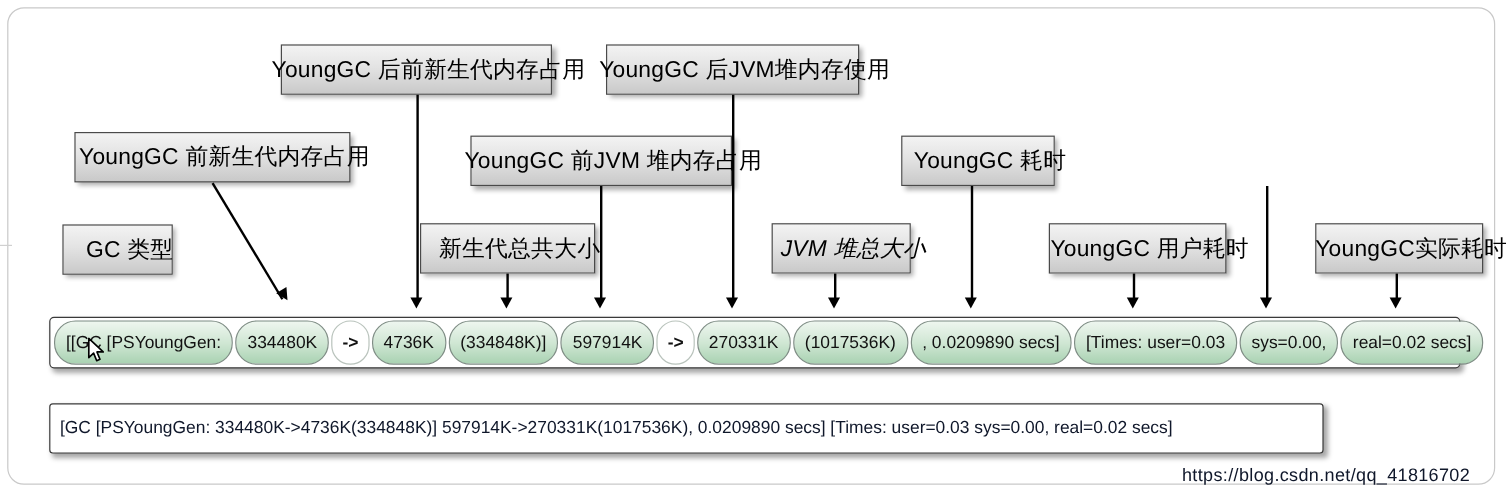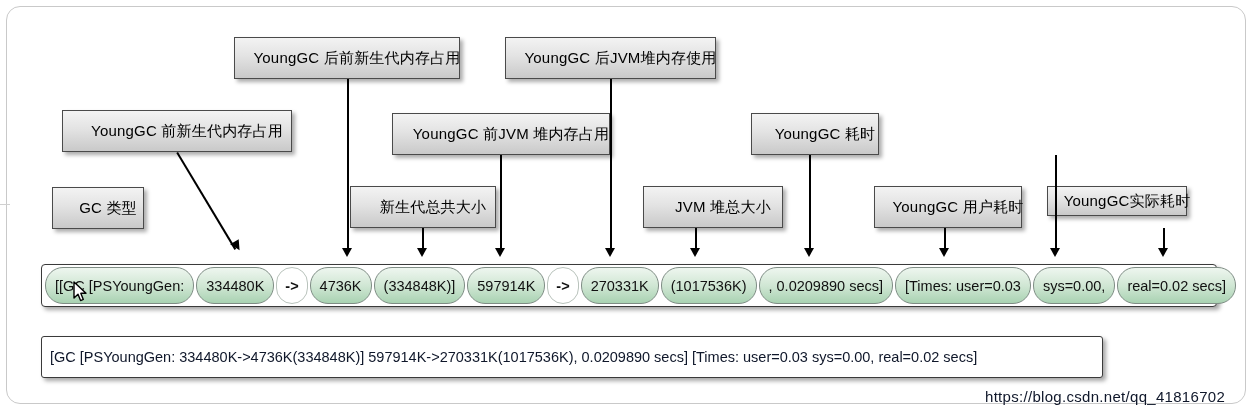--- a/index.html
+++ b/index.html
@@ -21,21 +21,21 @@
     position:absolute;left:0px;top:204px;width:10px;height:1px;background:#d0d0d0;
   }
 
   
   .callout{
     position:absolute;
     background:linear-gradient(180deg,#f3f3f3 0%,#e3e3e3 45%,#c9c9c9 100%);
     border:1px solid #4a4a4a;
     box-shadow:3px 3px 4px rgba(0,0,0,0.33);
     color:#000;
-    font-size:15px;
+    font-size:19px;
     display:flex;align-items:center;justify-content:center;
     white-space:nowrap;
     box-sizing:border-box;
     letter-spacing:.2px;
     padding-left:20px;
   }
 
   
   .connector{position:absolute;background:#000;}
   .vline{width:1.6px;}
@@ -120,28 +120,28 @@
   <div class="callout" style="left:62px;top:110px;width:230px;height:42px;text-align:right;">YoungGC 前新生代内存占用</div>
 
   <div class="callout" style="left:234px;top:37px;width:226px;height:42px;">YoungGC 后前新生代内存占用</div>
 
   <div class="callout" style="left:350px;top:186px;width:146px;height:42px;">新生代总共大小</div>
 
   <div class="callout" style="left:392px;top:113px;width:218px;height:42px;">YoungGC 前JVM 堆内存占用</div>
 
   <div class="callout" style="left:505px;top:37px;width:211px;height:42px;">YoungGC 后JVM堆内存使用</div>
 
-  <div class="callout" style="left:643px;top:186px;width:140px;height:42px;">JVM 堆总大小</div>
+  <div class="callout" style="left:643px;top:186px;width:116px;height:42px;font-style:italic;">JVM 堆总大小</div>
 
   <div class="callout" style="left:751px;top:113px;width:128px;height:42px;">YoungGC 耗时</div>
 
   <div class="callout" style="left:874px;top:186px;width:148px;height:42px;">YoungGC 用户耗时</div>
 
 
-  <div class="callout" style="left:1047px;top:186px;width:140px;height:30px;text-align:right;">YoungGC实际耗时</div>
+  <div class="callout" style="left:1096px;top:186px;width:140px;height:42px;text-align:right;">YoungGC实际耗时</div>
 
   <div class="diag" style="left:178px;top:152px;width:113px;transform:rotate(59deg);"></div>
   <div class="diag-head" style="left:232px;top:241px;transform:rotate(-31deg);"></div>
 
   <div class="connector vline" style="left:347px;top:79px;height:172px;"></div>
   <div class="arrow-head" style="left:342.3px;top:248px;"></div>
 
   <div class="connector vline" style="left:422px;top:228px;height:23px;"></div>
   <div class="arrow-head" style="left:417.3px;top:248px;"></div>
 

